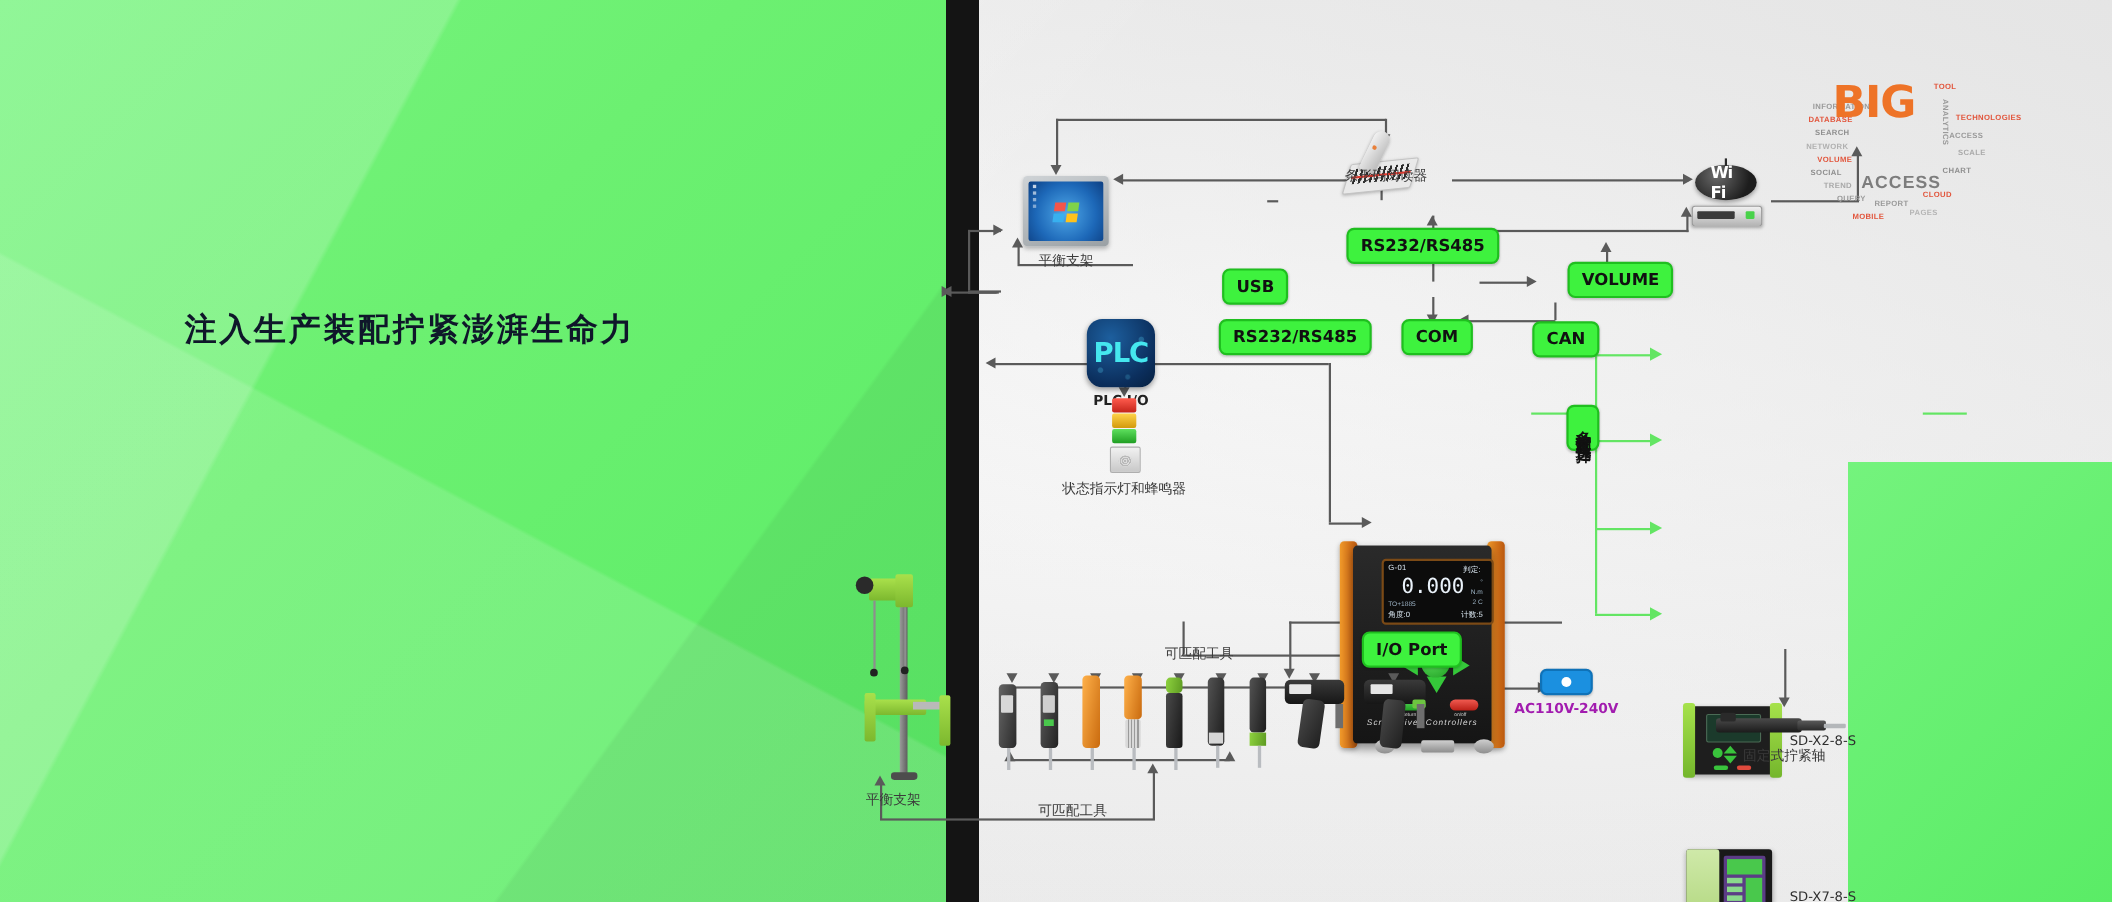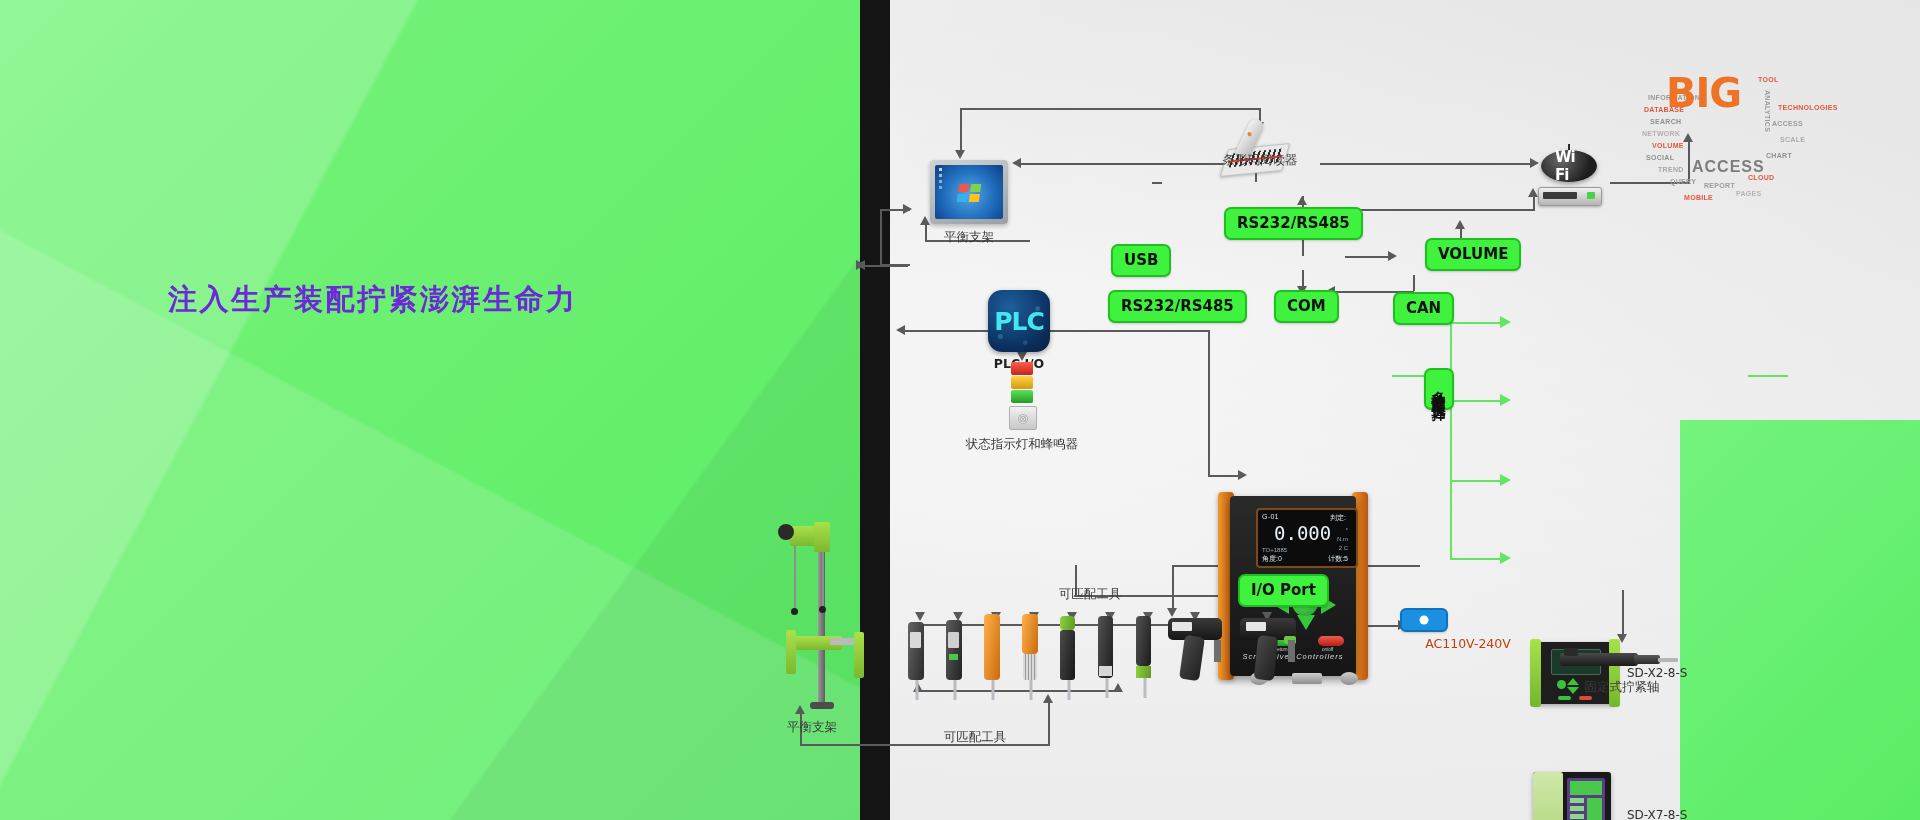--- a/index.html
+++ b/index.html
@@ -24,21 +24,21 @@
   .black-notch{position:absolute;left:760px;top:0;width:130px;height:820px;background:#141414;
     clip-path:polygon(0 0,130 0,130 820,0 820,0 560,80 410,0 262);}
   .green-right{position:absolute;right:0;top:420px;width:240px;height:400px;
     background:linear-gradient(135deg,#74f37d,#5aec66);
     clip-path:polygon(240 0,240 400,0 400);}
 
   
   .headline{position:absolute;left:168px;top:268px;z-index:30;}
   .h-title{font-size:56px;font-weight:bold;color:#0d0d0d;letter-spacing:5px;line-height:1.12;
     font-family:"DejaVu Sans","Liberation Sans",sans-serif;}
-  .h-sub{margin-top:12px;font-size:29px;font-weight:bold;color:#6d28d9;letter-spacing:2.5px;
+  .h-sub{margin-top:12px;font-size:29px;font-weight:bold;color:#0f172a;letter-spacing:2.5px;
     font-family:"DejaVu Sans","Liberation Sans",sans-serif;}
 
   
   .node{position:absolute;}
   .cap{position:absolute;font-size:12.5px;color:#3a3a3a;white-space:nowrap;
     text-align:center;transform:translateX(-50%);
     font-family:"DejaVu Sans","Liberation Sans",sans-serif;}
   .tag{position:absolute;background:#3ef23e;border:2px solid #1fbf1f;border-radius:7px;
     color:#111;font-weight:bold;font-size:15px;line-height:1;
     padding:7px 11px;white-space:nowrap;box-shadow:0 1px 2px rgba(0,0,0,.18);
@@ -427,21 +427,21 @@
   <div class="tag" style="left:1111px;top:244px;">USB</div>
   <div class="tag" style="left:1224px;top:207px;">RS232/RS485</div>
   <div class="tag" style="left:1108px;top:290px;">RS232/RS485</div>
   <div class="tag" style="left:1274px;top:290px;">COM</div>
   <div class="tag" style="left:1393px;top:292px;">CAN</div>
   <div class="tag" style="left:1425px;top:238px;">VOLUME</div>
   <div class="tag" style="left:1238px;top:574px;">I/O Port</div>
   <div class="tag blue" style="left:1400px;top:608px;width:44px;height:20px;padding:0;border-radius:6px;">
     <span style="position:absolute;left:50%;top:50%;transform:translate(-50%,-50%);width:9px;height:9px;border-radius:50%;background:#fff;display:block;"></span>
   </div>
-  <div class="cap" style="left:1424px;top:636px;font-weight:normal;color:#c2410c;margin-left:44px;">AC110V-240V</div>
+  <div class="cap" style="left:1424px;top:636px;font-weight:bold;color:#a21caf;">AC110V-240V</div>
 
   <div class="tag vert" style="left:1424px;top:368px;">多种控制器可供选择</div>
 
   <div class="node mini" style="left:1533px;top:292px;">
     <div class="m-box">
       <div class="sideb" style="left:-3px;background:linear-gradient(180deg,#a6e24b,#74b62c);"></div>
       <div class="sideb" style="right:-3px;background:linear-gradient(180deg,#a6e24b,#74b62c);"></div>
       <div class="m-scr" style="left:18px;top:7px;width:48px;height:24px;background:#1b3a2b;border:1px solid #4b6b55;"></div>
       <div style="position:absolute;left:34px;top:36px;width:0;height:0;border-left:6px solid transparent;border-right:6px solid transparent;border-bottom:7px solid #39c43c;"></div>
       <div style="position:absolute;left:34px;top:45px;width:0;height:0;border-left:6px solid transparent;border-right:6px solid transparent;border-top:7px solid #39c43c;"></div>

